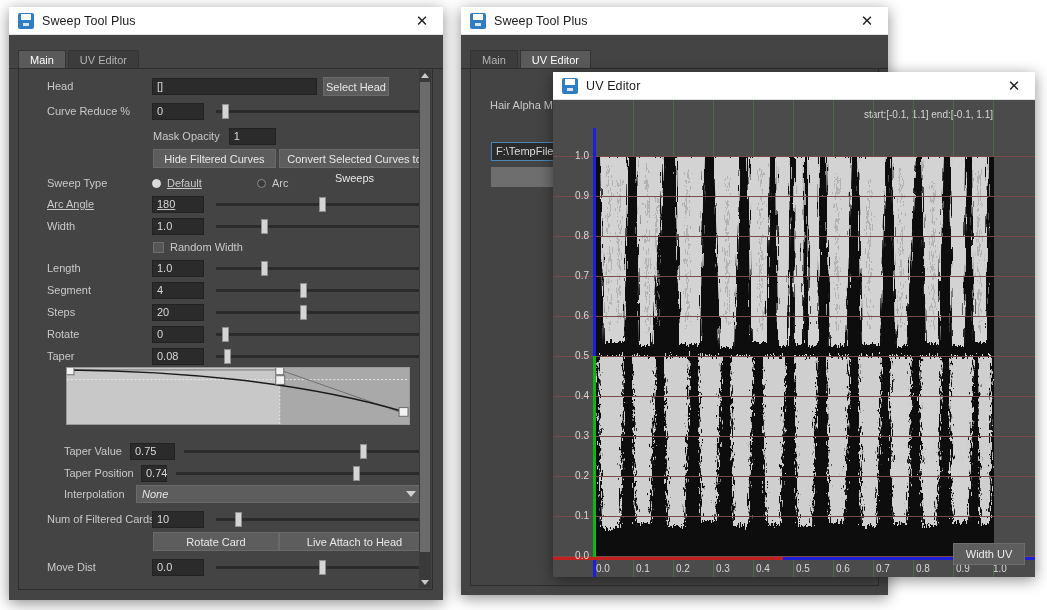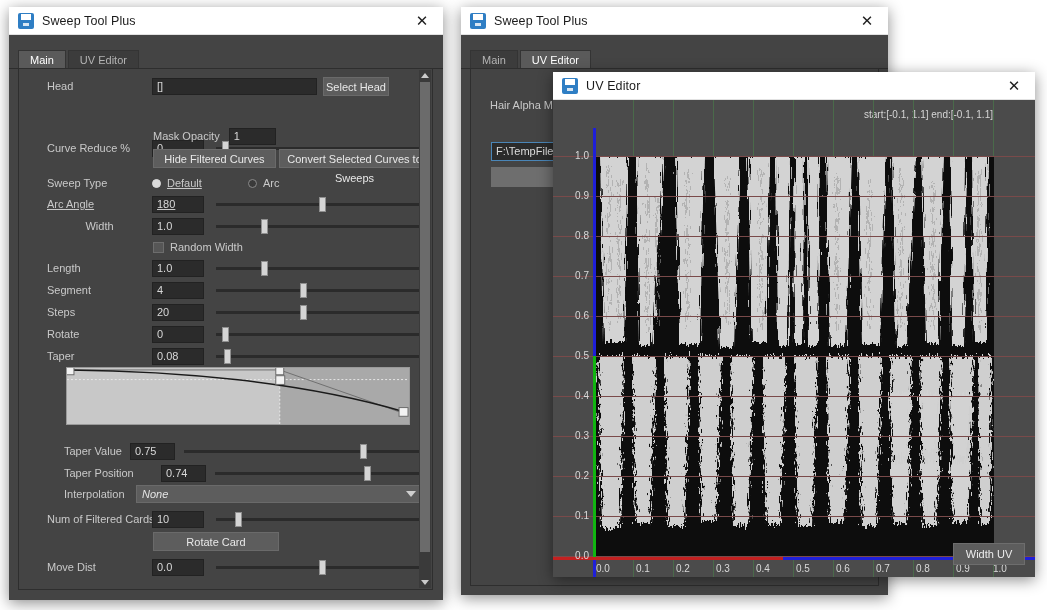--- a/index.html
+++ b/index.html
@@ -104,60 +104,60 @@
   </div>
 
   <div class="panel" style="left:9px;top:61px;width:415px;height:522px;">
 
     <div class="row" style="position:absolute;left:28px;top:7px;width:375px;">
       <span class="lbl" style="width:105px;">Head</span>
       <span class="fld" style="width:165px;">[]</span>
       <span class="btn" style="width:66px;margin-left:6px;">Select Head</span>
     </div>
 
-    <div class="row" style="position:absolute;left:28px;top:32px;width:375px;margin-top:37px;">
+    <div class="row" style="position:absolute;left:28px;top:32px;width:375px;">
       <span class="lbl" style="width:105px;">Curve Reduce %</span>
       <span class="fld" style="width:52px;">0</span>
       <span class="slider" style="flex:1;margin-left:12px;">
         <span class="track"></span>
         <span class="knob" style="left:3%;"></span>
       </span>
     </div>
 
     <div class="row" style="position:absolute;left:134px;top:57px;">
       <span class="lbl">Mask Opacity</span>
       <span class="fld" style="width:47px;margin-left:9px;">1</span>
     </div>
 
     <span class="btn" style="position:absolute;left:134px;top:80px;width:123px;">Hide Filtered Curves</span>
     <span class="btn" style="position:absolute;left:260px;top:80px;width:151px;">Convert Selected Curves to Sweeps</span>
 
     <div class="row" style="position:absolute;left:28px;top:104px;width:375px;">
       <span class="lbl" style="width:105px;">Sweep Type</span>
-      <span class="radio on" style="width:96px;text-decoration:underline;">
+      <span class="radio on" style="width:105px;text-decoration:underline;">
         <span class="dot"></span>
         <span class="lbl">Default</span>
       </span>
       <span class="radio">
         <span class="dot"></span>
         <span class="lbl">Arc</span>
       </span>
     </div>
 
     <div class="row" style="position:absolute;left:28px;top:125px;width:375px;text-decoration:underline;">
       <span class="lbl" style="width:105px;">Arc Angle</span>
       <span class="fld" style="width:52px;">180</span>
       <span class="slider" style="flex:1;margin-left:12px;">
         <span class="track"></span>
         <span class="knob" style="left:50%;"></span>
       </span>
     </div>
 
     <div class="row" style="position:absolute;left:28px;top:147px;width:375px;">
-      <span class="lbl" style="width:105px;text-align:center;">Width</span>
+      <span class="lbl" style="width:105px;">Width</span>
       <span class="fld" style="width:52px;">1.0</span>
       <span class="slider" style="flex:1;margin-left:12px;">
         <span class="track"></span>
         <span class="knob" style="left:22%;"></span>
       </span>
     </div>
 
     <div class="row" style="position:absolute;left:134px;top:168px;">
       <span class="chk"></span>
       <span class="lbl">Random Width</span>
@@ -226,21 +226,21 @@
       <span class="lbl" style="width:66px;">Taper Value</span>
       <span class="fld" style="width:45px;">0.75</span>
       <span class="slider" style="flex:1;margin-left:9px;">
         <span class="track"></span>
         <span class="knob" style="left:74%;"></span>
       </span>
     </div>
 
     <div class="row" style="position:absolute;left:45px;top:394px;width:358px;">
       <span class="lbl" style="width:77px;">Taper Position</span>
-      <span class="fld" style="width:45px;margin-left:20px;">0.74</span>
+      <span class="fld" style="width:26px;">0.74</span>
       <span class="slider" style="flex:1;margin-left:9px;">
         <span class="track"></span>
         <span class="knob" style="left:72%;"></span>
       </span>
     </div>
 
     <div class="row" style="position:absolute;left:45px;top:415px;width:358px;">
       <span class="lbl" style="width:72px;">Interpolation</span>
       <span class="combo" style="flex:1;font-style:italic;">
         <span>None</span>
@@ -251,20 +251,21 @@
     <div class="row" style="position:absolute;left:28px;top:440px;width:375px;">
       <span class="lbl" style="width:105px;">Num of Filtered Cards</span>
       <span class="fld" style="width:52px;">10</span>
       <span class="slider" style="flex:1;margin-left:12px;">
         <span class="track"></span>
         <span class="knob" style="left:9%;"></span>
       </span>
     </div>
 
     <span class="btn" style="position:absolute;left:134px;top:463px;width:126px;">Rotate Card</span>
+    <span class="btn" style="position:absolute;left:260px;top:463px;width:151px;">Live Attach to Head</span>
 
     <div class="row" style="position:absolute;left:28px;top:488px;width:375px;">
       <span class="lbl" style="width:105px;">Move Dist</span>
       <span class="fld" style="width:52px;">0.0</span>
       <span class="slider" style="flex:1;margin-left:12px;">
         <span class="track"></span>
         <span class="knob" style="left:50%;"></span>
       </span>
     </div>
 

